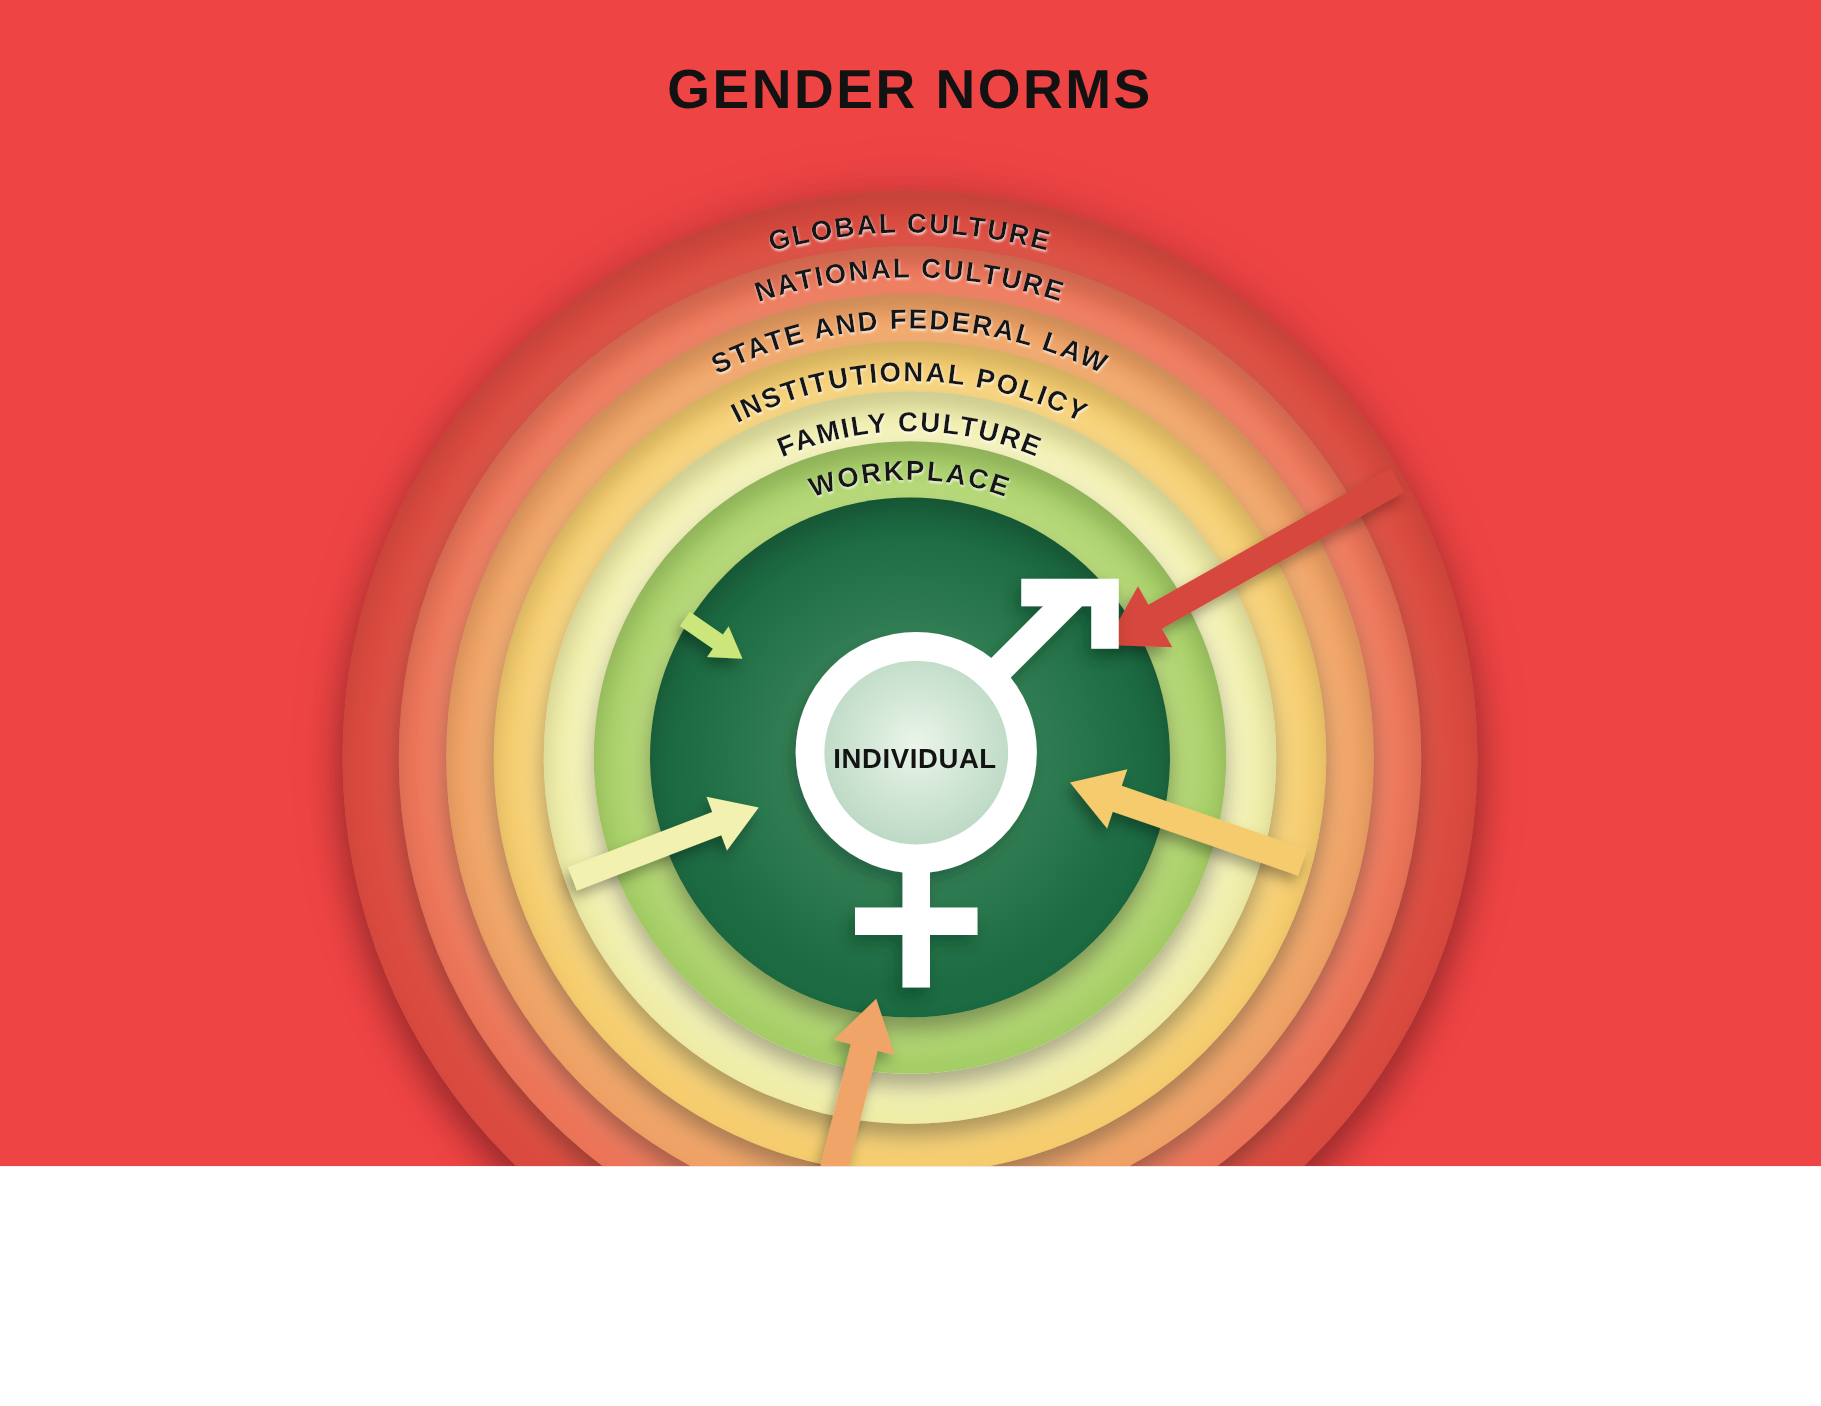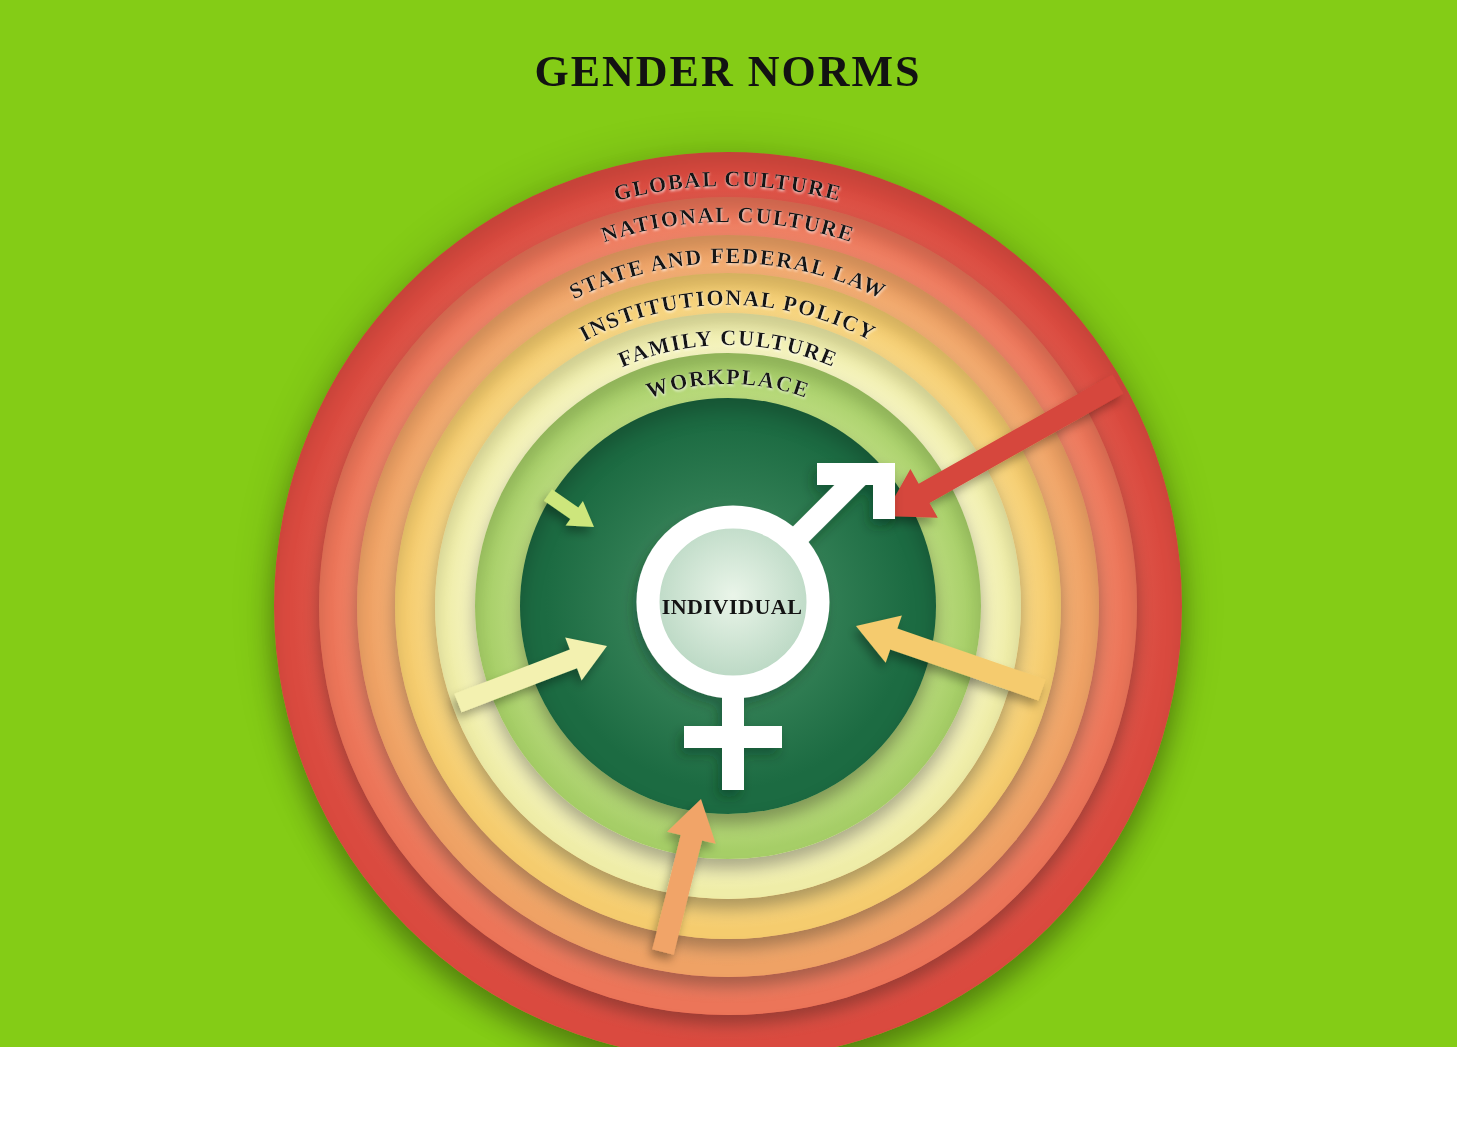--- a/index.html
+++ b/index.html
@@ -1,18 +1,18 @@
 <!DOCTYPE html>
 <html><head>
 <meta charset="utf-8">
 <style>
   html,body{margin:0;padding:0;background:#ffffff;}
   .stage{
-    position:relative; width:1457px; height:1047px; overflow:hidden;
-    font-family:Liberation Serif, serif; background:#84cc16;
+    position:relative; width:1457px; height:933px; overflow:hidden;
+    font-family:Liberation Sans, sans-serif; background:#ef4444;
   }
   .disc{position:absolute; border-radius:50%;}
   
   #d0{left:274px; top:152px; width:908px; height:908px;
       background:radial-gradient(circle closest-side, var(--light) 80%, var(--base) 96%);
       box-shadow:0 0 45px rgba(0,0,0,.16), 0 16px 26px rgba(0,0,0,.30), inset 0 14px 18px rgba(0,0,0,.10);}
   #d1{left:319px; top:197px; width:818px; height:818px;
       background:radial-gradient(circle closest-side, var(--light) 82%, var(--base) 97%);
       box-shadow:0 10px 16px rgba(0,0,0,.30), inset 0 12px 16px rgba(0,0,0,.14);}
   #d2{left:357px; top:235px; width:742px; height:742px;

